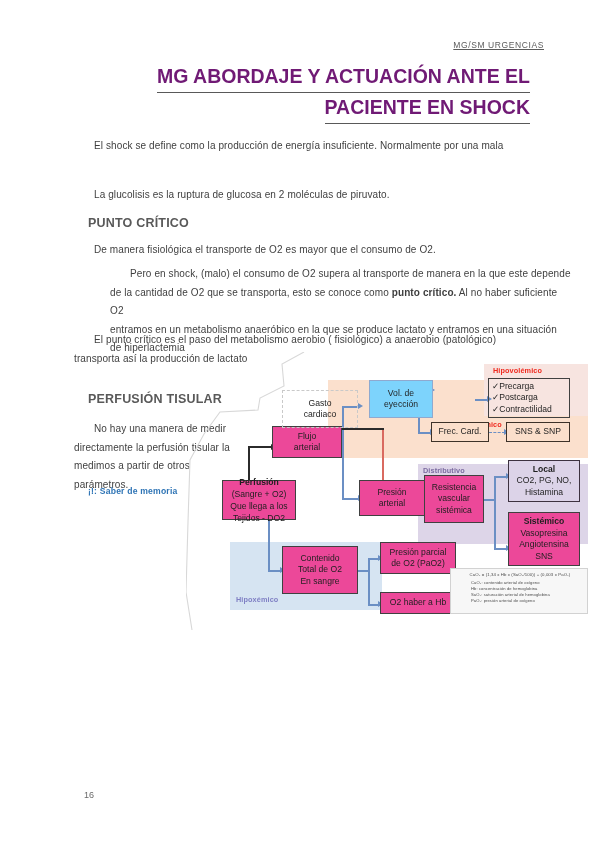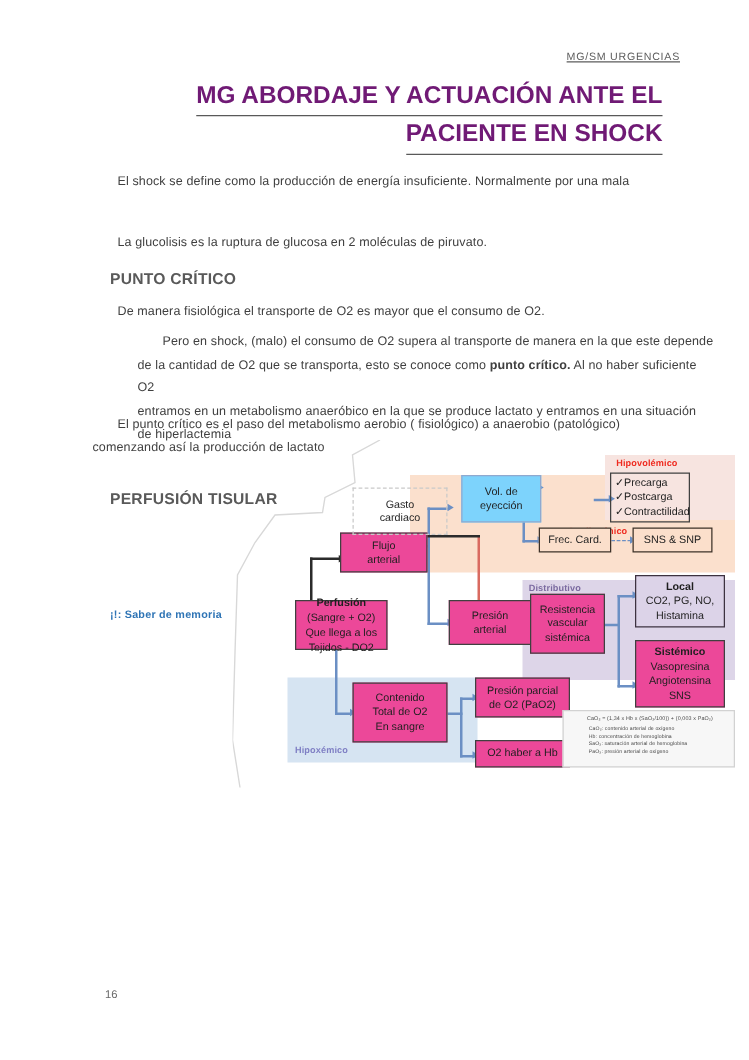--- a/index.html
+++ b/index.html
@@ -216,25 +216,31 @@
 
   <div class="para" style="left:74px; top:265px; width:462px;margin-left:36px;">
     <span class="ind">Pero en shock, (malo) el consumo de O2 supera al transporte de manera en la que este depende</span><br>
     <span>de la cantidad de O2 que se transporta, esto se conoce como </span><span class="bold">punto crítico.</span><span> Al no haber suficiente O2</span><br>
     <span>entramos en un metabolismo anaeróbico en la que se produce lactato y entramos en una situación</span><br>
     <span>de hiperlactemia</span>
   </div>
 
   <div class="para" style="left:74px; top:331px; width:462px;">
     <span class="ind">El punto crítico es el paso del metabolismo aerobio ( fisiológico) a anaerobio (patológico)</span><br>
-    <span>comenzando así la producción de lactato</span>
+    <span>transporta así la producción de lactato</span>
   </div>
 
   <div class="section-head" style="left:88px; top:392px;">PERFUSIÓN TISULAR</div>
 
+  <div class="para" style="left:74px; top:420px; width:160px;">
+    <span class="ind">No hay una manera de medir</span><br>
+    <span>directamente la perfusión tisular la</span><br>
+    <span>medimos a partir de otros</span><br>
+    <span>parámetros.</span>
+  </div>
 
   <div class="memo-note" style="left:88px; top:486px;">¡!: Saber de memoria</div>
 
   <svg class="tear" viewBox="0 0 120 280">
     <path d="M118 0 L96 12 L98 34 L74 46 L72 58 L34 60 L18 82 L4 108 L2 170 L0 240 L6 278" fill="none" stroke="#d8d8d8" stroke-width="1.1"></path>
   </svg>
 
   <div id="diagram">
 
     <div class="zone z-cardio" style="left:106px; top:20px; width:260px; height:78px;"></div>
@@ -291,21 +297,21 @@
     <div class="arw" style="left:46px; top:210px; width:14px; height:1.8px;"></div>
     <div class="ahead r" style="left:58px; top:207px;"></div>
 
     <div class="arw" style="left:146px; top:198px; width:1.8px; height:48px;"></div>
     <div class="arw" style="left:136px; top:210px; width:12px; height:1.8px;"></div>
     <div class="arw" style="left:146px; top:198px; width:12px; height:1.8px;"></div>
     <div class="ahead r" style="left:156px; top:195px;"></div>
     <div class="arw" style="left:146px; top:244px; width:12px; height:1.8px;"></div>
     <div class="ahead r" style="left:156px; top:241px;"></div>
 
-    <div class="node" style="left:14px; top:120px; width:74px; height:40px; flex-direction:column; line-height:12px;">
+    <div class="node" style="left:0px; top:120px; width:74px; height:40px; flex-direction:column; line-height:12px;">
       <span class="hdr">Perfusión</span>
       <span>(Sangre + O2)</span>
       <span>Que llega a los</span>
       <span>Tejidos - DO2</span>
     </div>
 
     <div class="node" style="left:50px; top:66px; width:70px; height:32px; white-space:pre-line;">Flujo
 arterial</div>
 
     <div class="node soft" style="left:60px; top:30px; width:76px; height:38px; white-space:pre-line;">Gasto
@@ -314,21 +320,21 @@
     <div class="node" style="left:137px; top:120px; width:66px; height:36px; white-space:pre-line;">Presión
 arterial</div>
 
     <div class="node plain-bg" style="left:147px; top:20px; width:64px; height:38px; white-space:pre-line; background:#7dd3fc; border-color:#8fa9cf; border-width:1.2px;">Vol. de
 eyección</div>
 
     <div class="node peach" style="left:209px; top:62px; width:58px; height:20px;">Frec. Card.</div>
 
     <div class="node peach" style="left:284px; top:62px; width:64px; height:20px;">SNS &amp; SNP</div>
 
-    <div class="node" style="left:266px; top:18px; width:64px; height:40px; flex-direction:column; align-items:flex-start; padding-left:3px; line-height:11.5px; background:transparent;justify-content:center;">
+    <div class="node" style="left:266px; top:18px; width:82px; height:40px; flex-direction:column; align-items:flex-start; padding-left:3px; line-height:11.5px; background:transparent;justify-content:center;">
       <span>✓Precarga</span>
       <span>✓Postcarga</span>
       <span>✓Contractilidad</span>
     </div>
 
     <div class="node" style="left:202px; top:115px; width:60px; height:48px; white-space:pre-line;">Resistencia
 vascular
 sistémica</div>
 
     <div class="node lilac" style="left:286px; top:100px; width:72px; height:42px; flex-direction:column; line-height:11.5px;">

